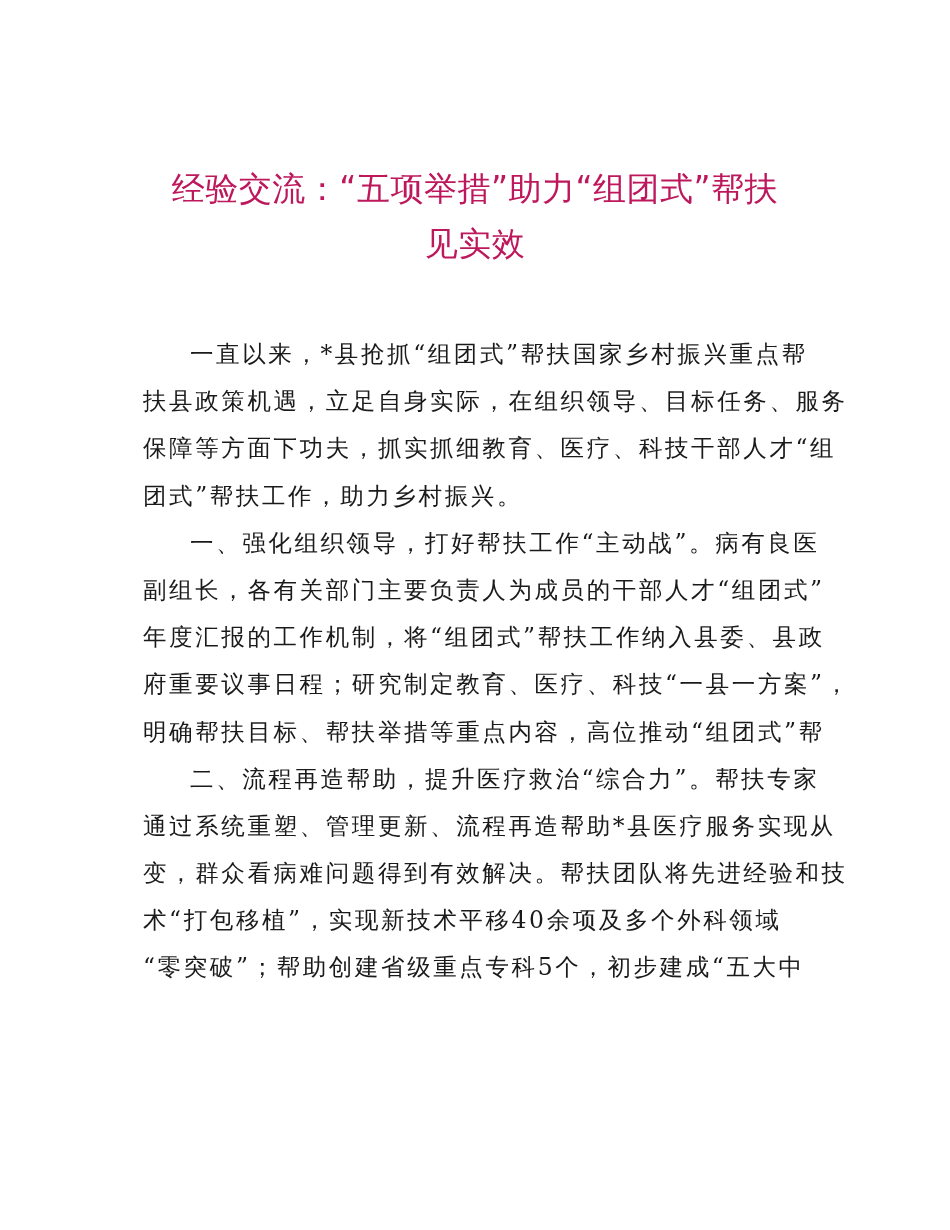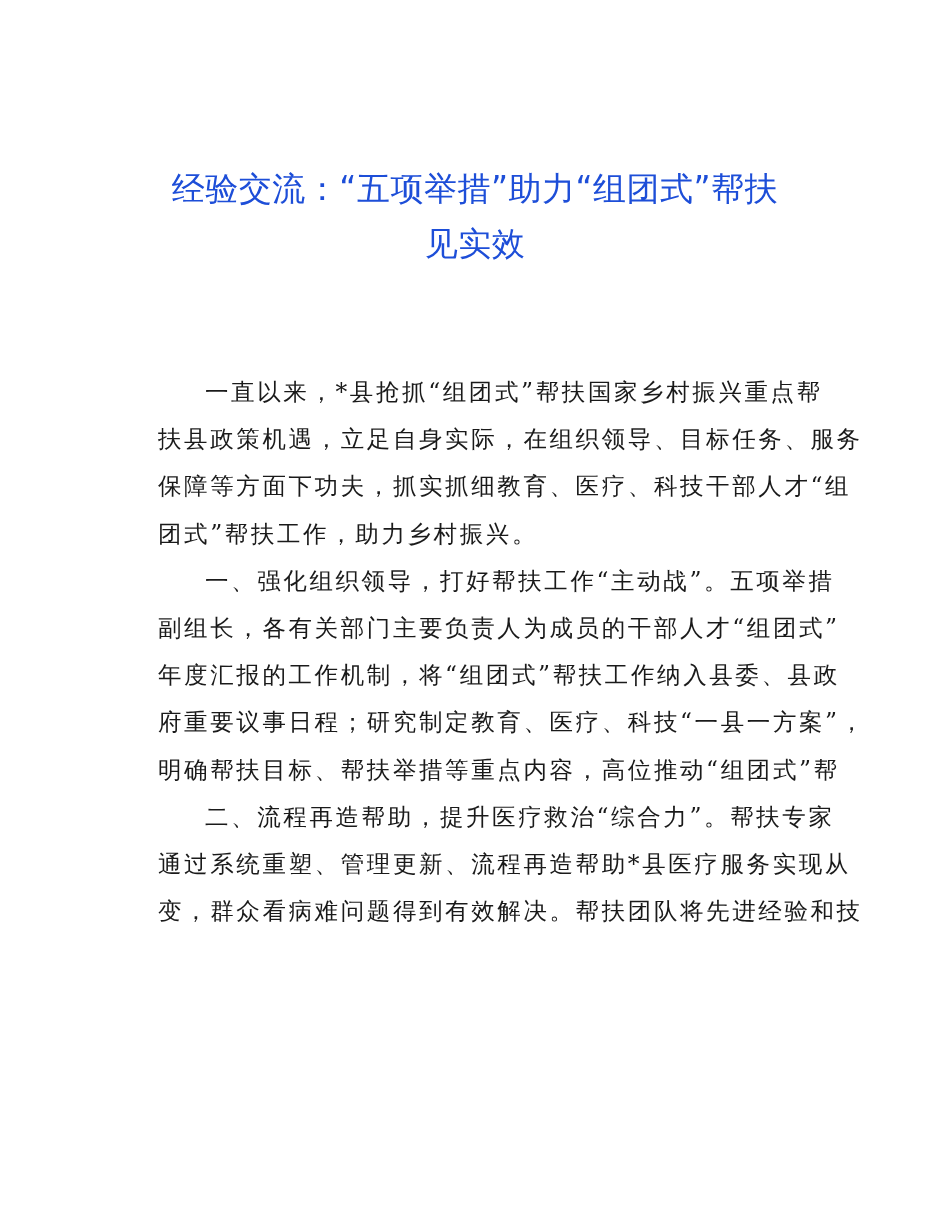--- a/index.html
+++ b/index.html
@@ -24,31 +24,30 @@
       background: #ffffff;
     }
     .title {
       position: absolute;
       left: 0;
       width: 950px;
       text-align: center;
       font-family: "DejaVu Sans", "Liberation Sans", sans-serif;
       font-size: 33px;
       letter-spacing: 0.5px;
-      color: #1d4ed8;
+      color: #be185d;
       white-space: nowrap;
     }
     .title.l1 { top: 167px; }
     .title.l2 { top: 222px; }
     .body-text {
       position: absolute;
-      left: 158px;
+      left: 143px;
       top: 336px;
       width: 690px;
-      margin-top: 38px;
     }
     .line {
       height: 47.2px;
       line-height: 36px;
       font-size: 23.5px;
       white-space: nowrap;
       letter-spacing: 2.6px;
       color: #1a1a1a;
     }
     .line.indent {
@@ -65,26 +64,28 @@
   <div class="body-text">
 
     <div>
       <div class="line indent">一直以来，*县抢抓“组团式”帮扶国家乡村振兴重点帮</div>
       <div class="line">扶县政策机遇，立足自身实际，在组织领导、目标任务、服务</div>
       <div class="line">保障等方面下功夫，抓实抓细教育、医疗、科技干部人才“组</div>
       <div class="line">团式”帮扶工作，助力乡村振兴。</div>
     </div>
 
     <div>
-      <div class="line indent">一、强化组织领导，打好帮扶工作“主动战”。五项举措</div>
+      <div class="line indent">一、强化组织领导，打好帮扶工作“主动战”。病有良医</div>
       <div class="line">副组长，各有关部门主要负责人为成员的干部人才“组团式”</div>
       <div class="line">年度汇报的工作机制，将“组团式”帮扶工作纳入县委、县政</div>
       <div class="line">府重要议事日程；研究制定教育、医疗、科技“一县一方案”，</div>
       <div class="line">明确帮扶目标、帮扶举措等重点内容，高位推动“组团式”帮</div>
     </div>
 
     <div>
       <div class="line indent">二、流程再造帮助，提升医疗救治“综合力”。帮扶专家</div>
       <div class="line">通过系统重塑、管理更新、流程再造帮助*县医疗服务实现从</div>
       <div class="line">变，群众看病难问题得到有效解决。帮扶团队将先进经验和技</div>
+      <div class="line">术“打包移植”，实现新技术平移40余项及多个外科领域</div>
+      <div class="line">“零突破”；帮助创建省级重点专科5个，初步建成“五大中</div>
     </div>
   </div>
 </div>
 
 </body></html>

